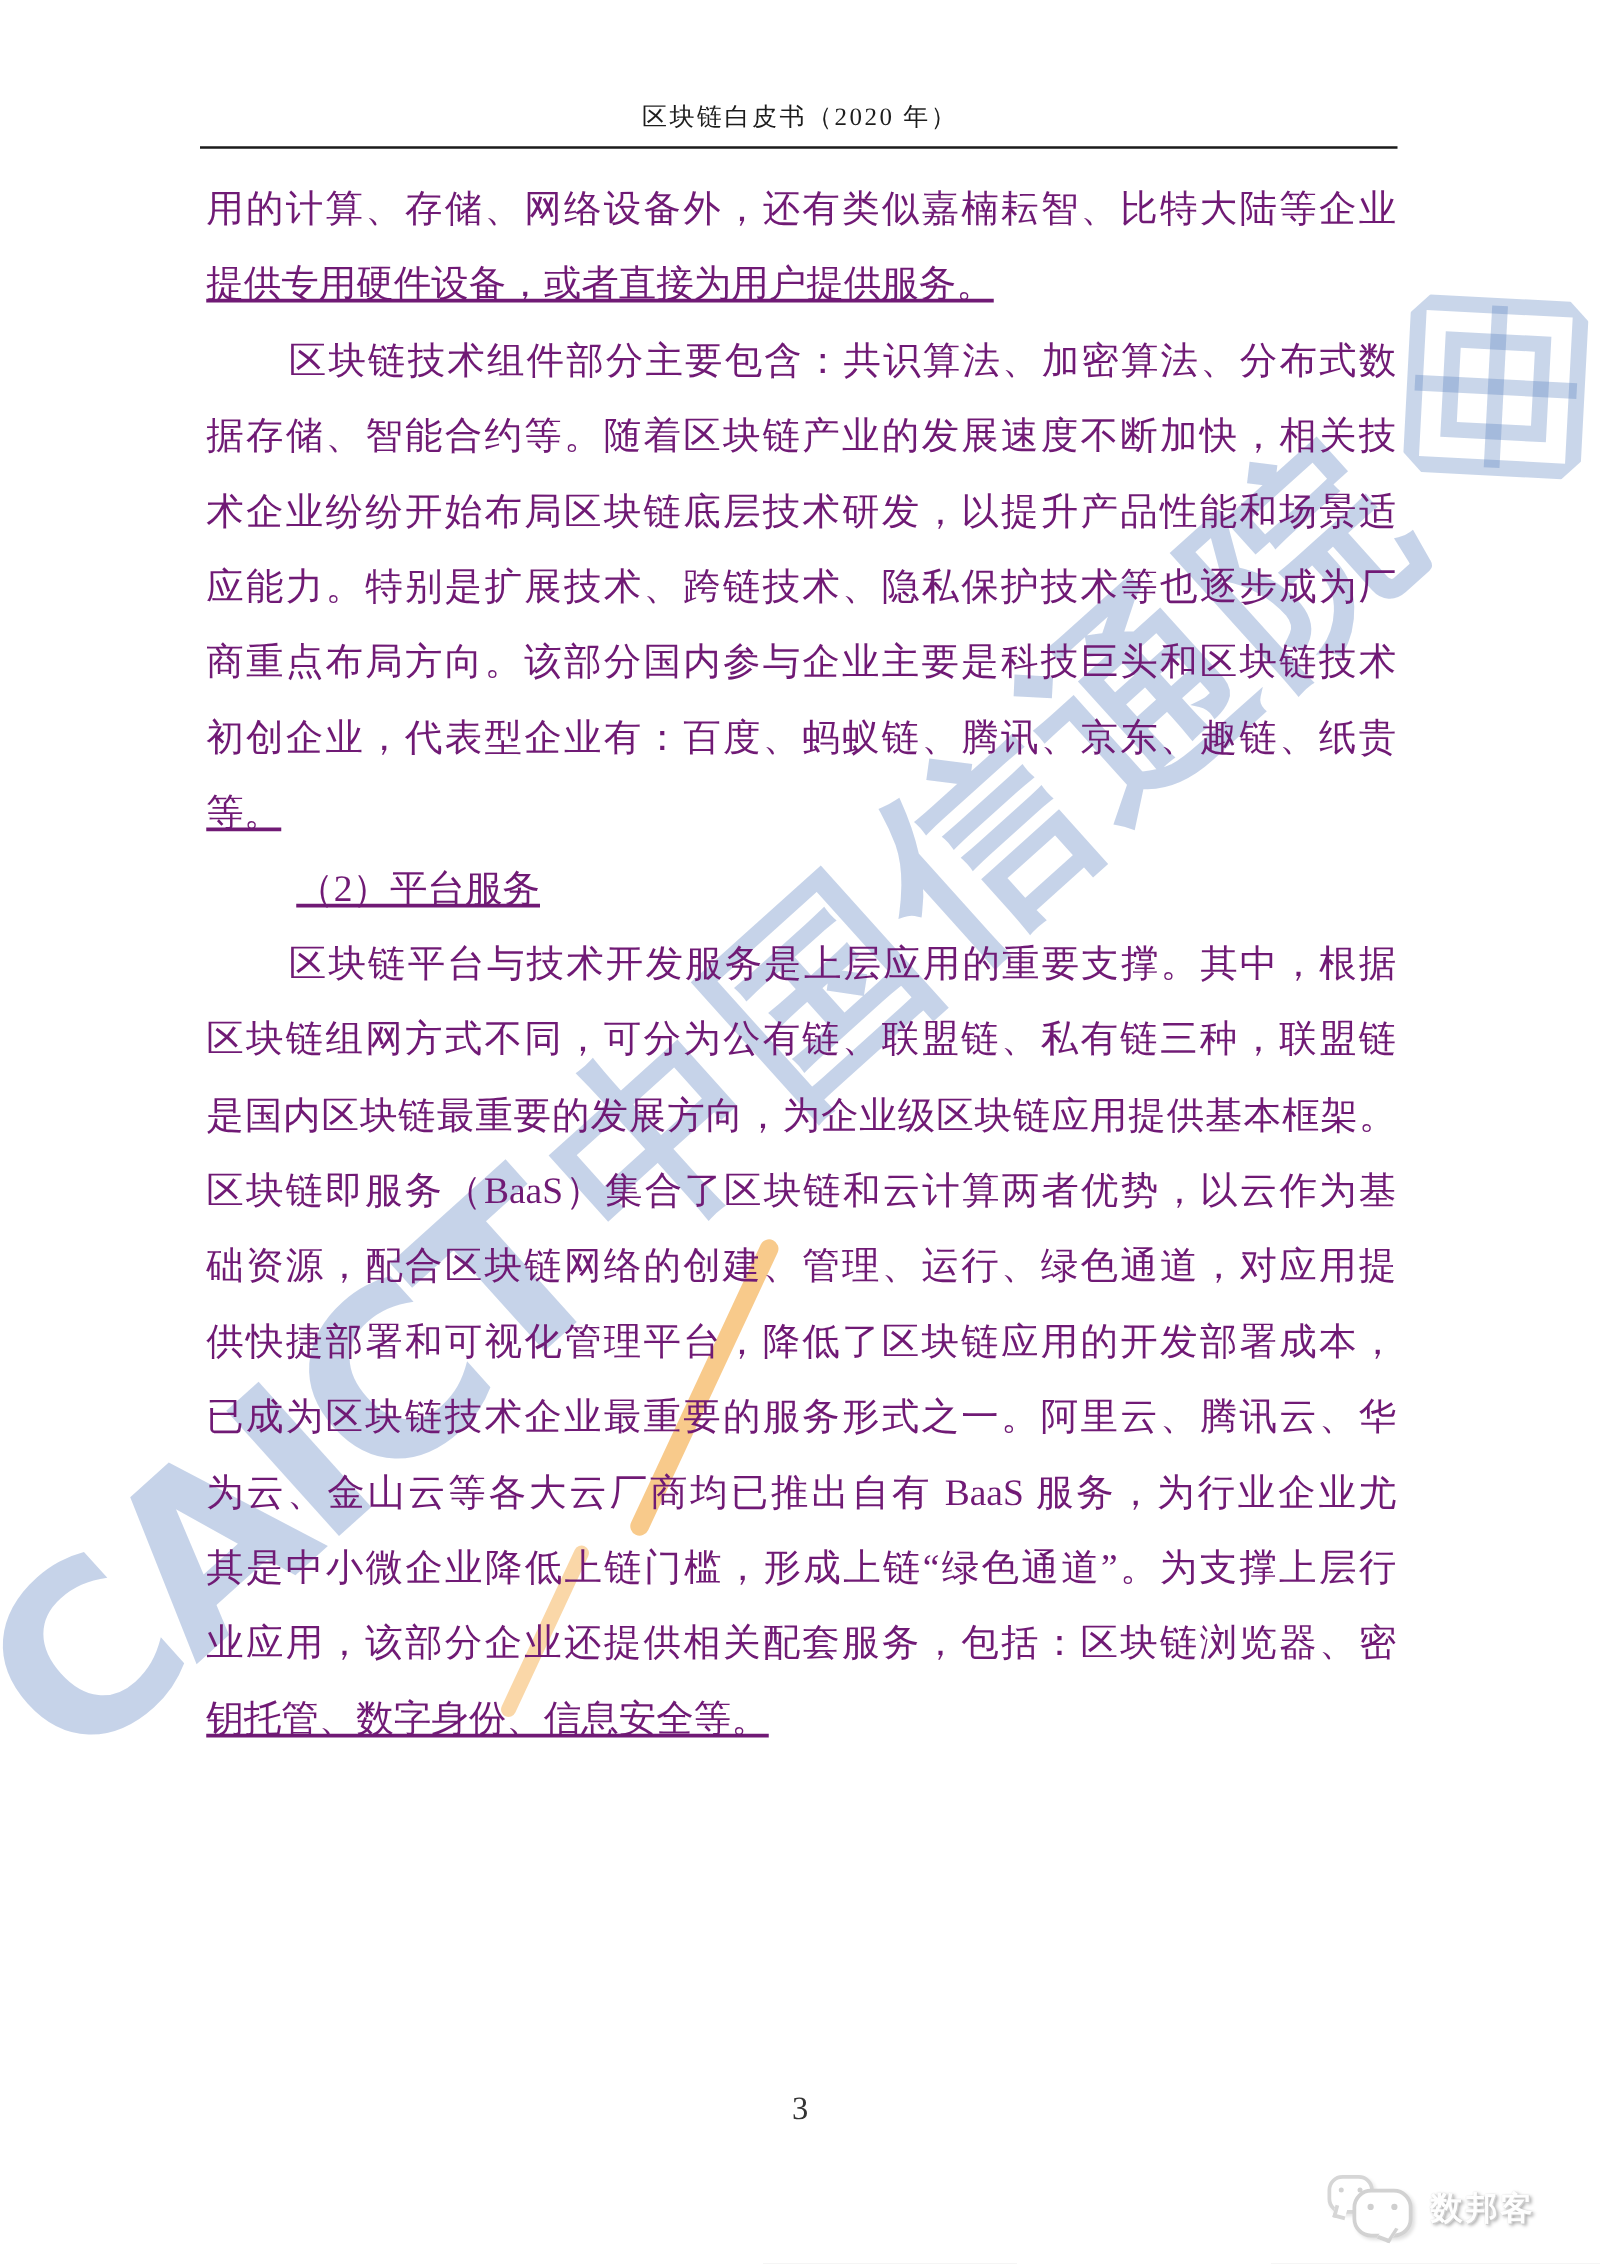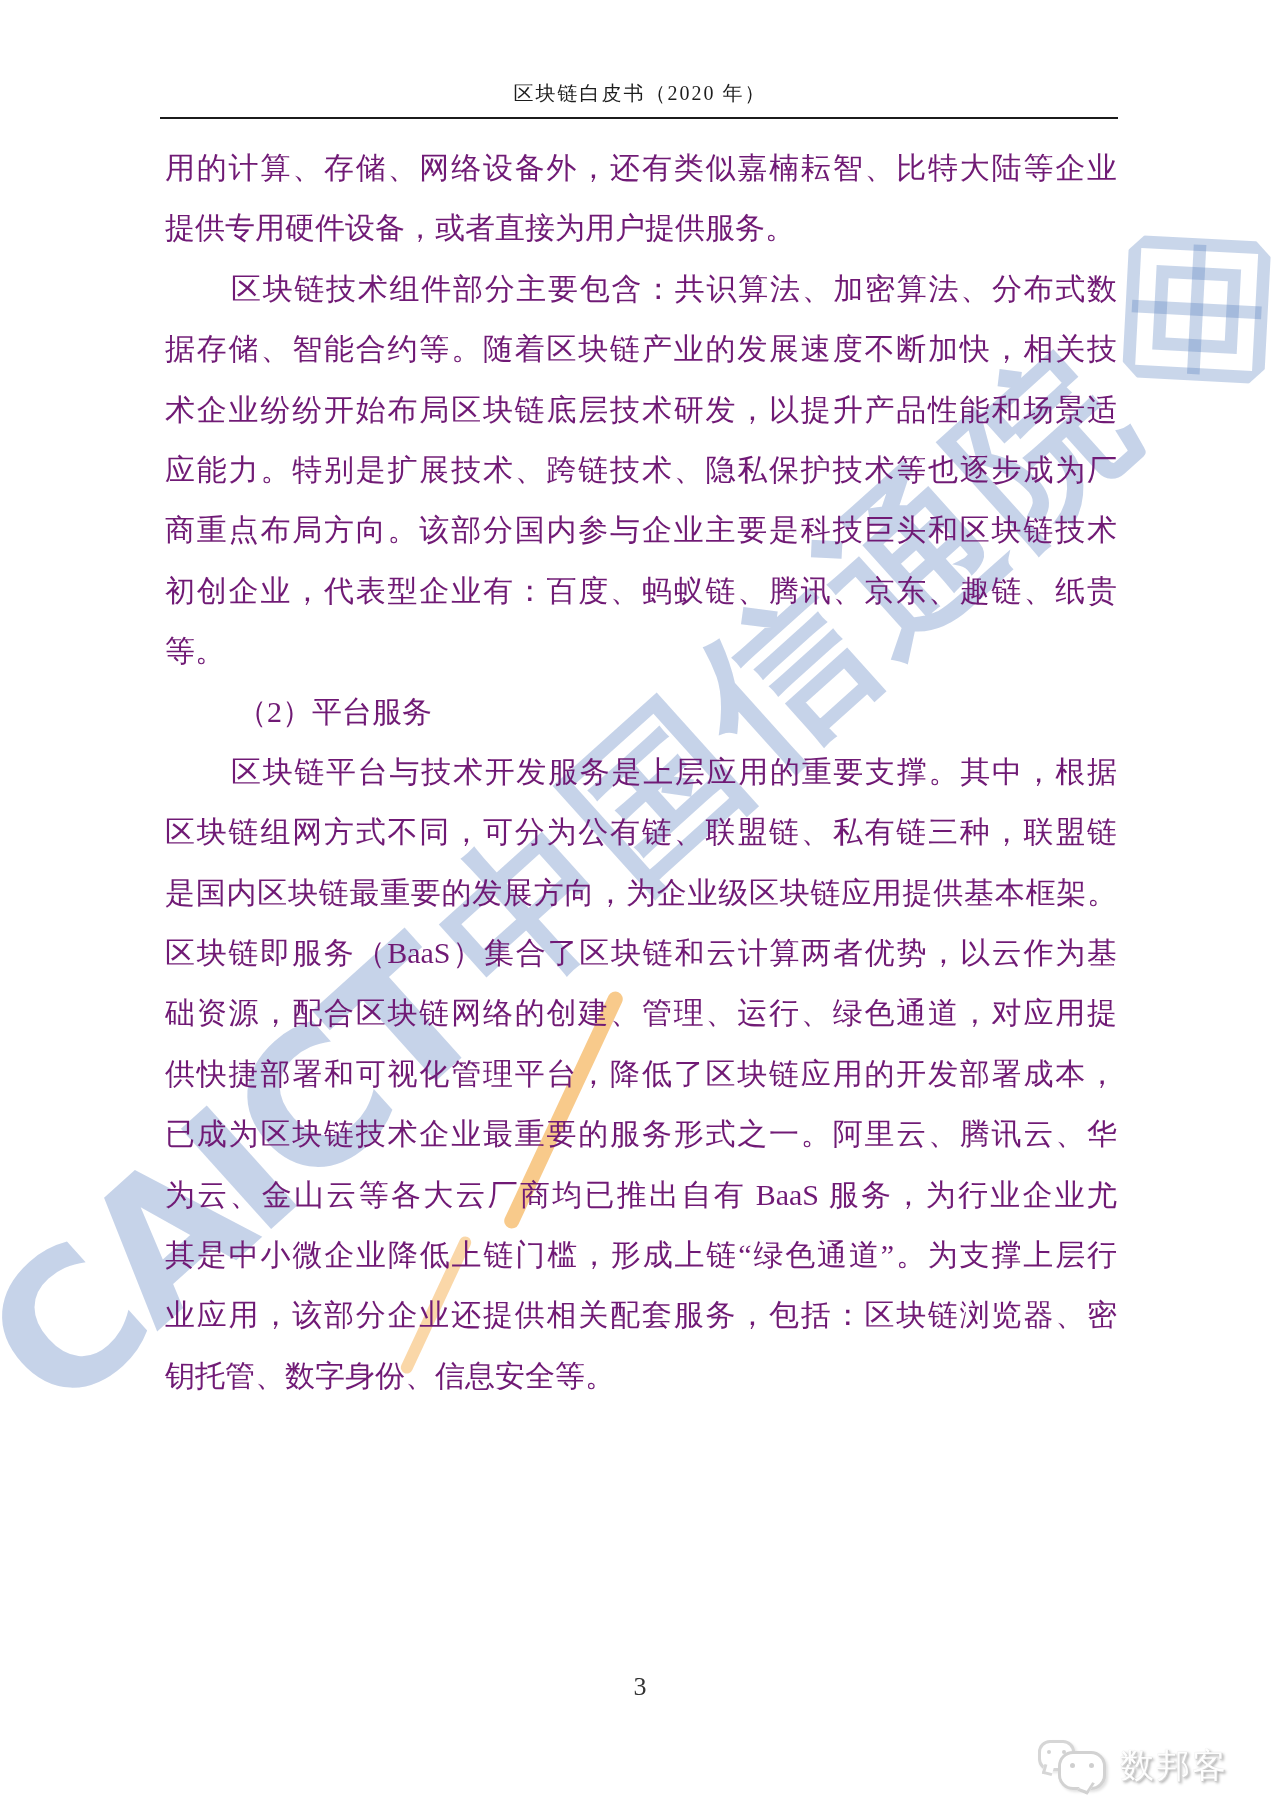--- a/index.html
+++ b/index.html
@@ -44,35 +44,35 @@
   .wm-slash.s2 { left:430px; top:1230px; width:12px; height:150px; transform:rotate(25deg); background:rgba(243,166,62,0.45); }
   
   .doc-body {
     position:absolute; top:138px; left:165px; width:952px; z-index:1;
   }
   .bline {
     font-size:30px; line-height:60.4px; height:60.4px;
     text-align:justify; text-align-last:justify; color:#701a75;
     white-space:nowrap;
   }
-  .bline.short { text-align-last:left; }
+  .bline.short { text-align-last:left;text-decoration:underline; }
   .bline.indent { text-indent:66px; }
   .bline.heading { text-indent:72px; }
   
   .page-number {
     position:absolute; top:1672px; left:0; right:0;
     text-align:center; font-size:26px; color:#333; z-index:1;
   }
   .brand {
     position:absolute; right:52px; top:1738px; z-index:1;
     display:flex; align-items:center; gap:12px;
   }
   .brand-label {
     font-family:"Liberation Sans","DejaVu Sans",sans-serif;
-    font-size:34px; font-weight:normal; color:#fefefe;
+    font-size:26px; font-weight:bold; color:#fefefe;
     text-shadow:1px 1px 0 #cfcfcf, 2px 2px 3px #9e9e9e, 0 0 1px #dedede;
     letter-spacing:2px;
   }
   
   .wx { position:relative; width:70px; height:56px; }
   .wx .bub-big {
     position:absolute; right:2px; bottom:4px; width:42px; height:33px;
     border:3px solid #d2d2d2; border-radius:15px; background:#fff;
     box-shadow:2px 2px 3px rgba(0,0,0,0.12);
   }

